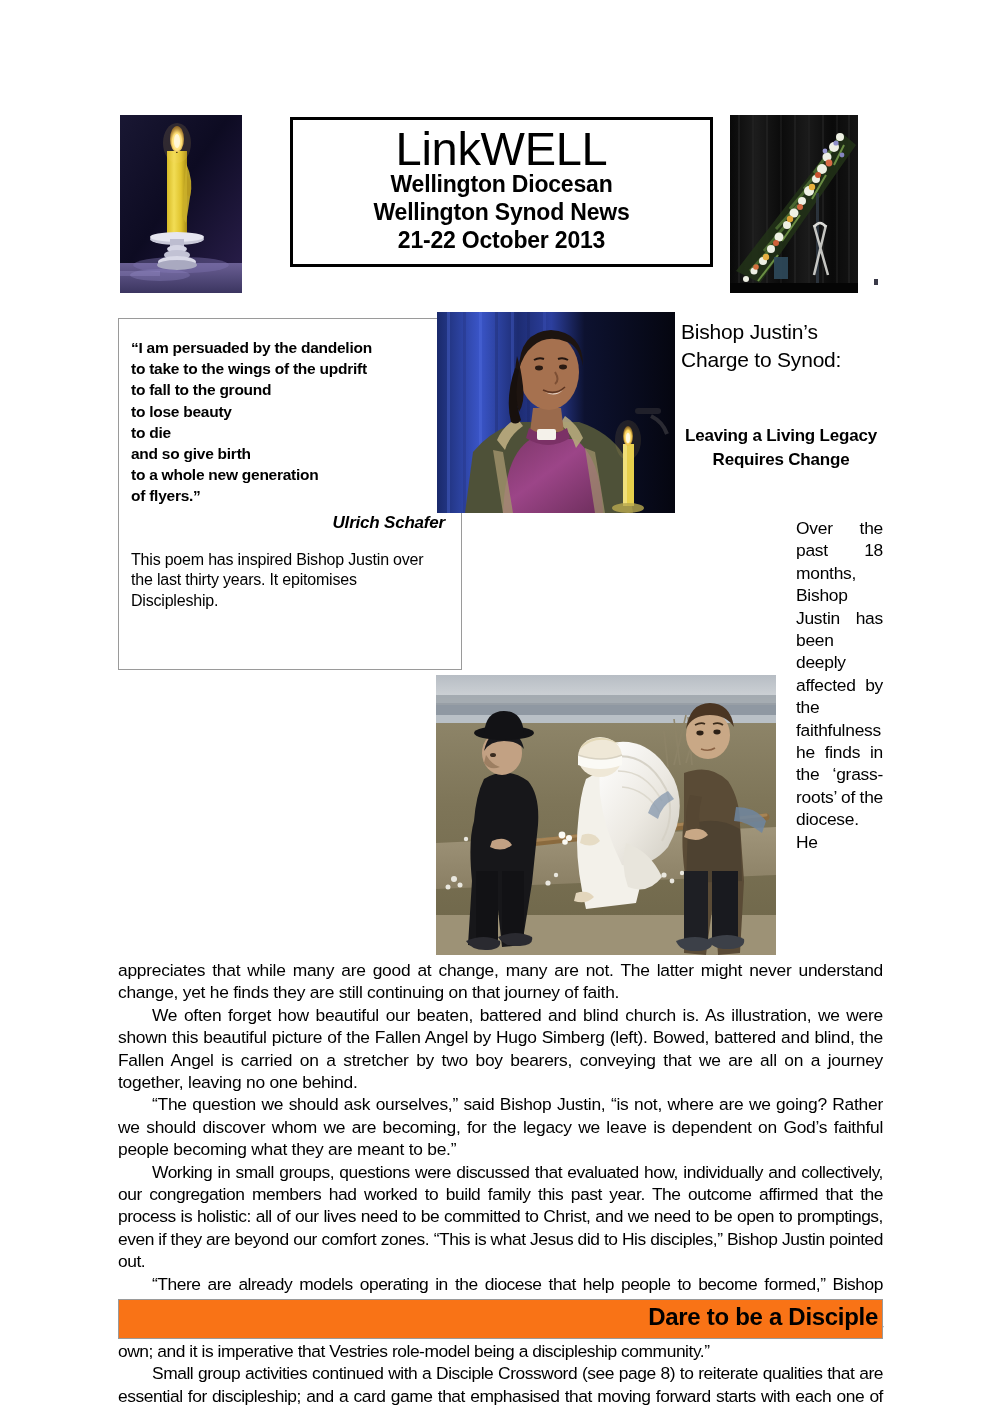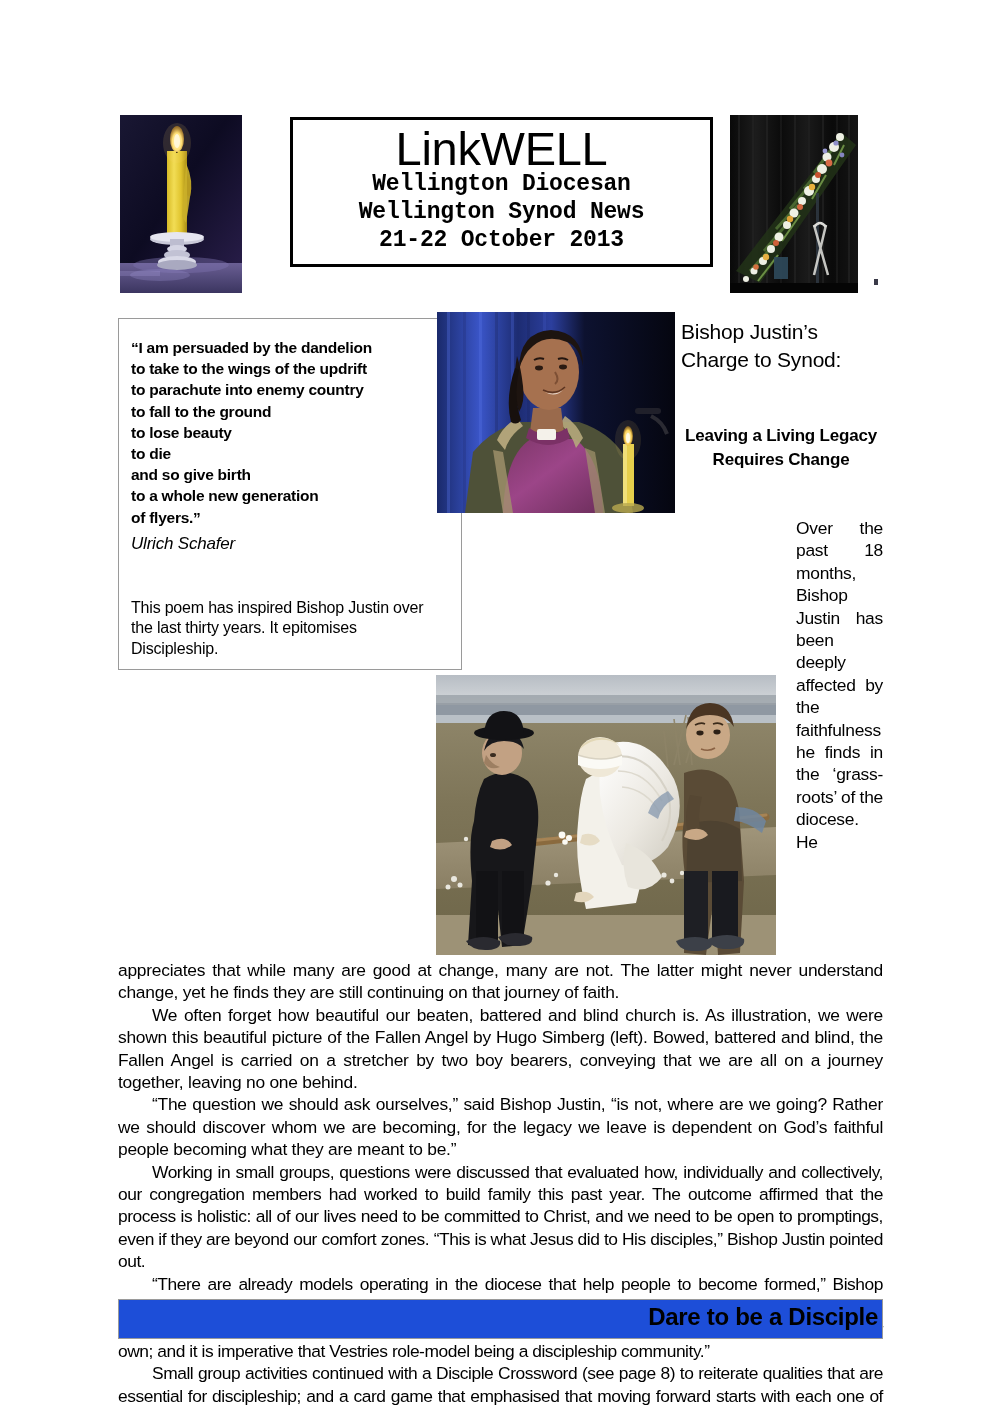--- a/index.html
+++ b/index.html
@@ -59,21 +59,20 @@
     font-size: 47px;
     font-weight: normal;
     line-height: 42px;
     letter-spacing: -0.3px;
   }
   .title-sub {
     font-size: 23px;
     font-weight: bold;
     line-height: 28px;
     letter-spacing: -0.2px;
-    font-family: Liberation Mono, monospace;
   }
   .dot-artifact {
     position: absolute;
     left: 874px;
     top: 279px;
     width: 4px;
     height: 6px;
     background: #3a3a48;
   }
 
@@ -91,28 +90,30 @@
   }
   .poem-lines {
     font-size: 15.5px;
     font-weight: bold;
     line-height: 21.2px;
     letter-spacing: -0.25px;
   }
   .poem-attrib {
     font-size: 17px;
     font-style: italic;
+    text-align: right;
     margin-top: 6px;
     padding-right: 2px;
     letter-spacing: -0.2px;
+    font-weight: bold;
   }
   .poem-note {
     font-size: 16px;
     line-height: 20.5px;
-    margin-top: 44px;
+    margin-top: 17px;
     letter-spacing: -0.2px;
   }
 
   
   .photo-bishop {
     position: absolute;
     left: 437px;
     top: 312px;
     width: 238px;
     height: 201px;
@@ -183,21 +184,21 @@
 
   
   .footer-box {
     position: absolute;
     left: 118px;
     top: 1299px;
     width: 765px;
     height: 40px;
     border: 1px solid #9a9a9a;
     box-sizing: border-box;
-    background: #1d4ed8;
+    background: #f97316;
   }
   .footer-text {
     position: absolute;
     right: 4px;
     top: 3px;
     font-size: 24px;
     font-weight: bold;
     letter-spacing: -0.3px;
   }
 
@@ -354,21 +355,20 @@
         <rect x="0" y="168" width="128" height="10" fill="#050505"></rect>
       </svg>
     </div>
   </div>
   <div class="dot-artifact"></div>
 
   <div class="poem-box">
     <div class="poem-lines">
       <div>“I am persuaded by the dandelion</div>
       <div>to take to the wings of the updrift</div>
-      <div>to parachute into enemy country</div>
       <div>to fall to the ground</div>
       <div>to lose beauty</div>
       <div>to die</div>
       <div>and so give birth</div>
       <div>to a whole new generation</div>
       <div>of flyers.”</div>
     </div>
     <div class="poem-attrib">Ulrich Schafer</div>
     <div class="poem-note">This poem has inspired Bishop Justin over the last thirty years. It epitomises Discipleship.</div>
   </div>

